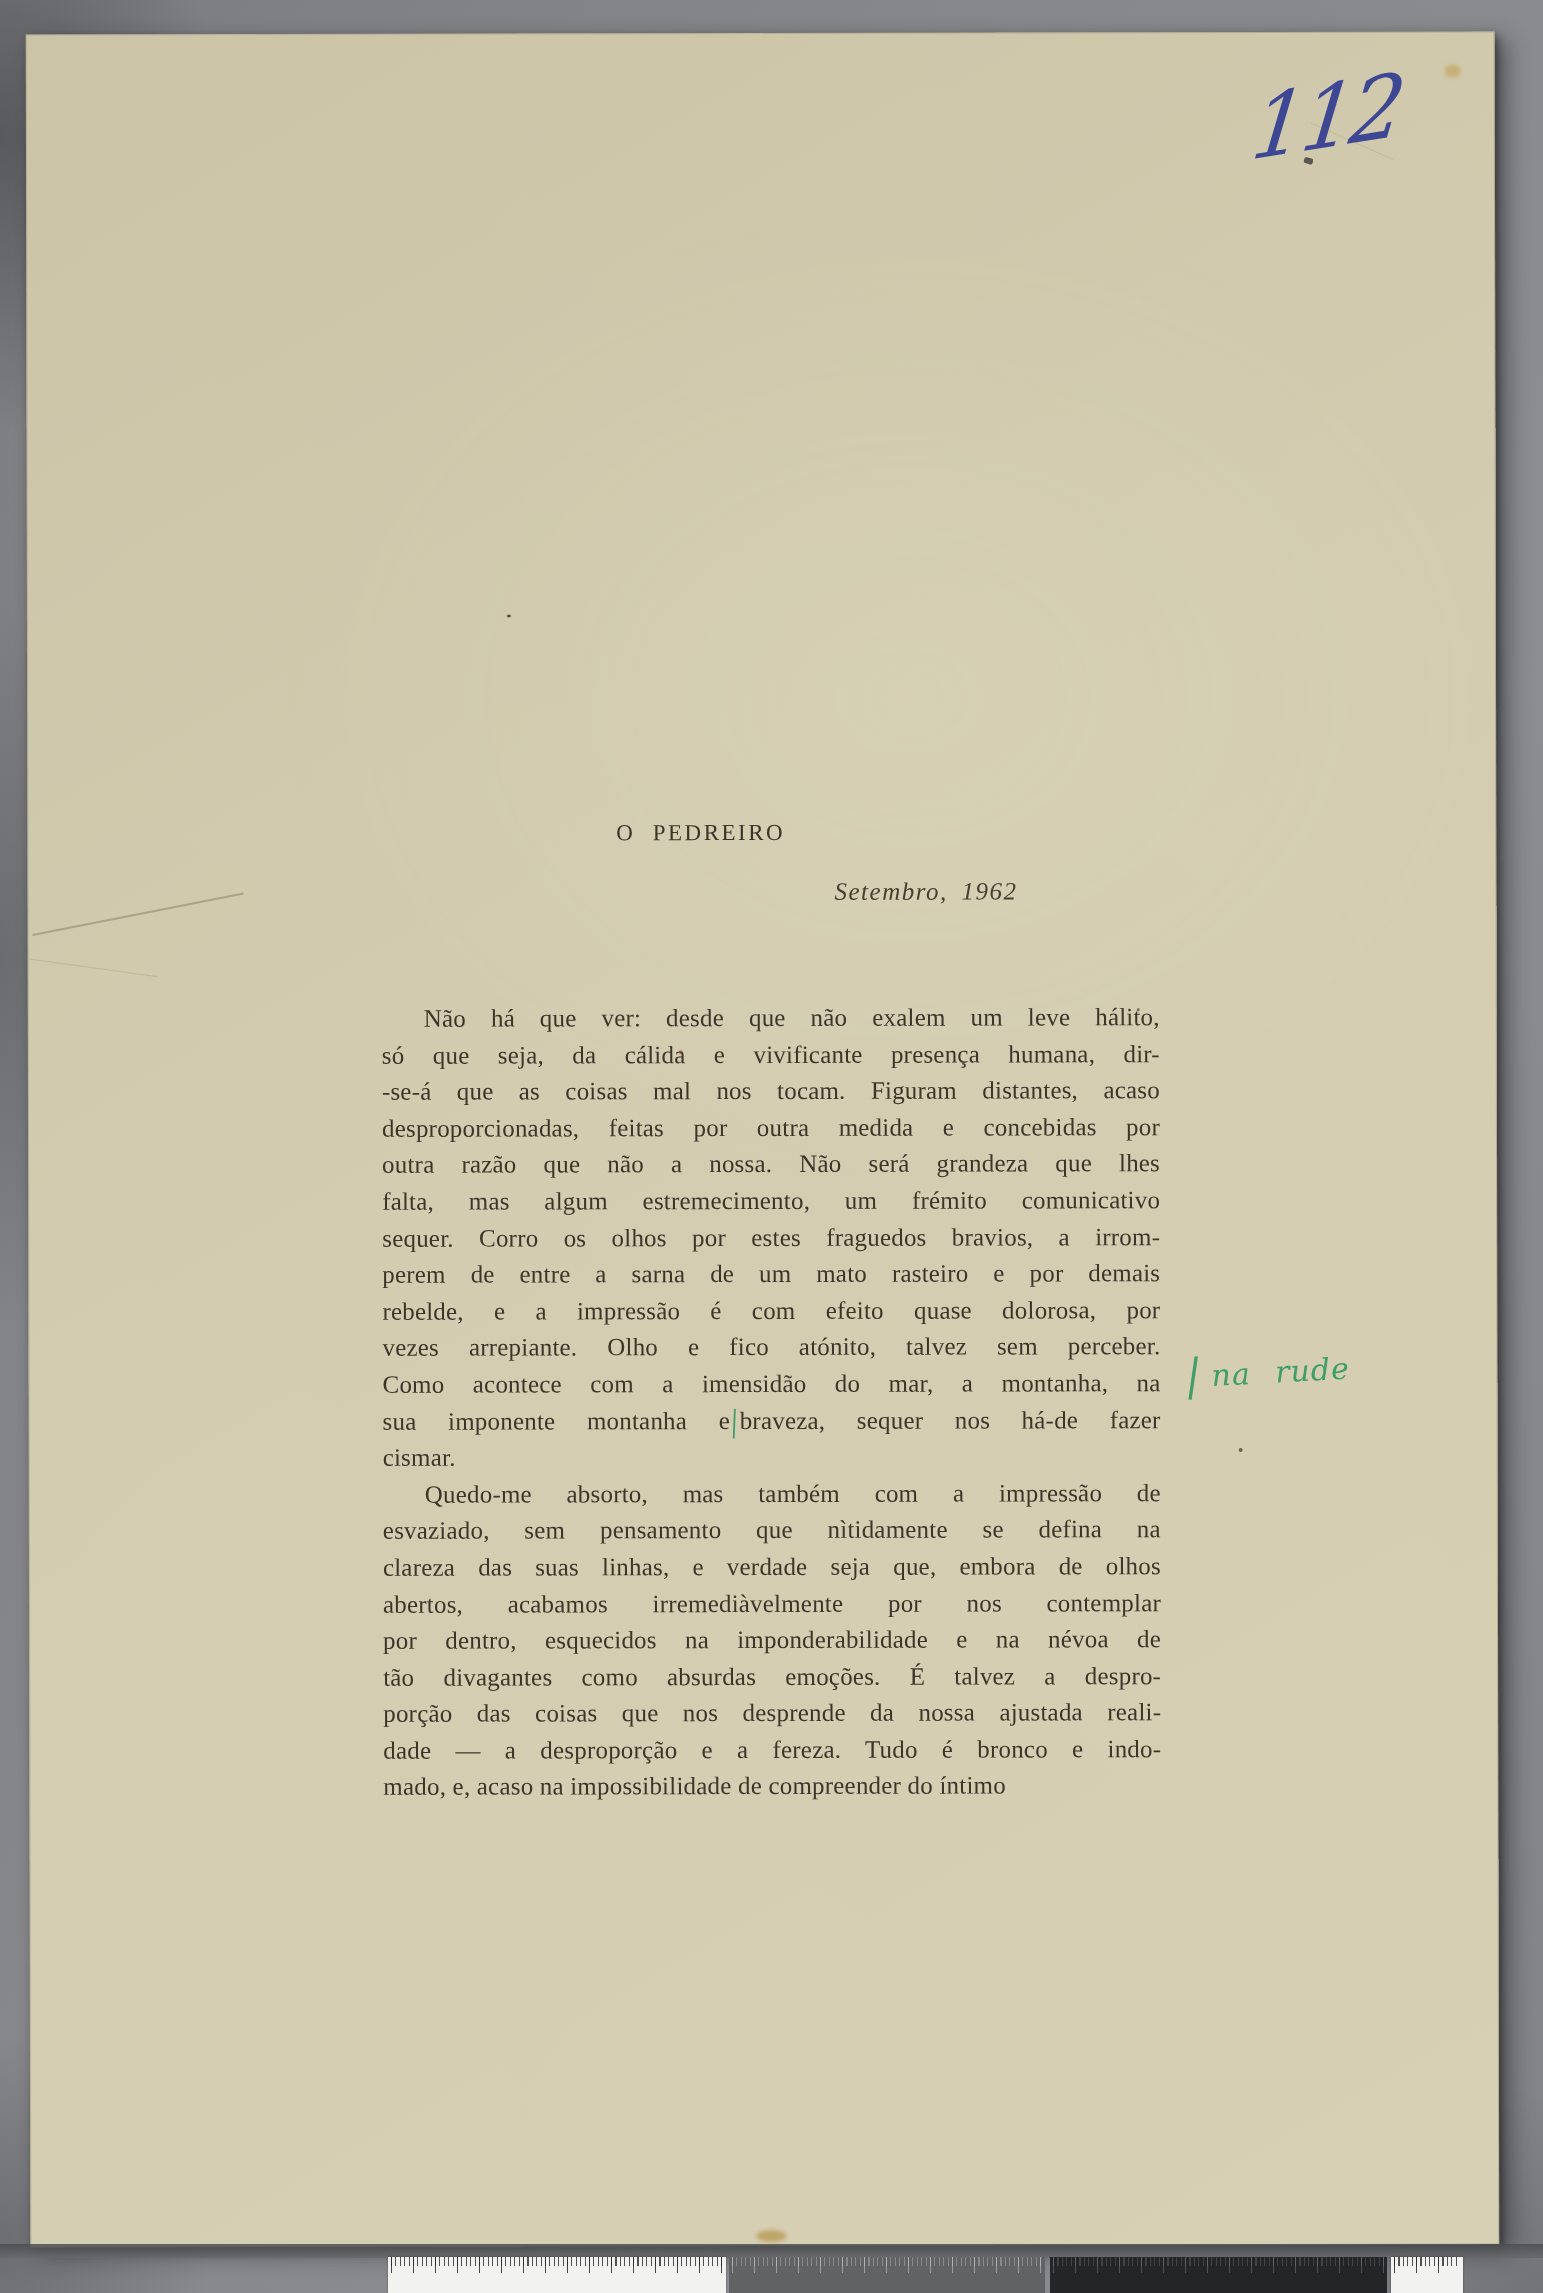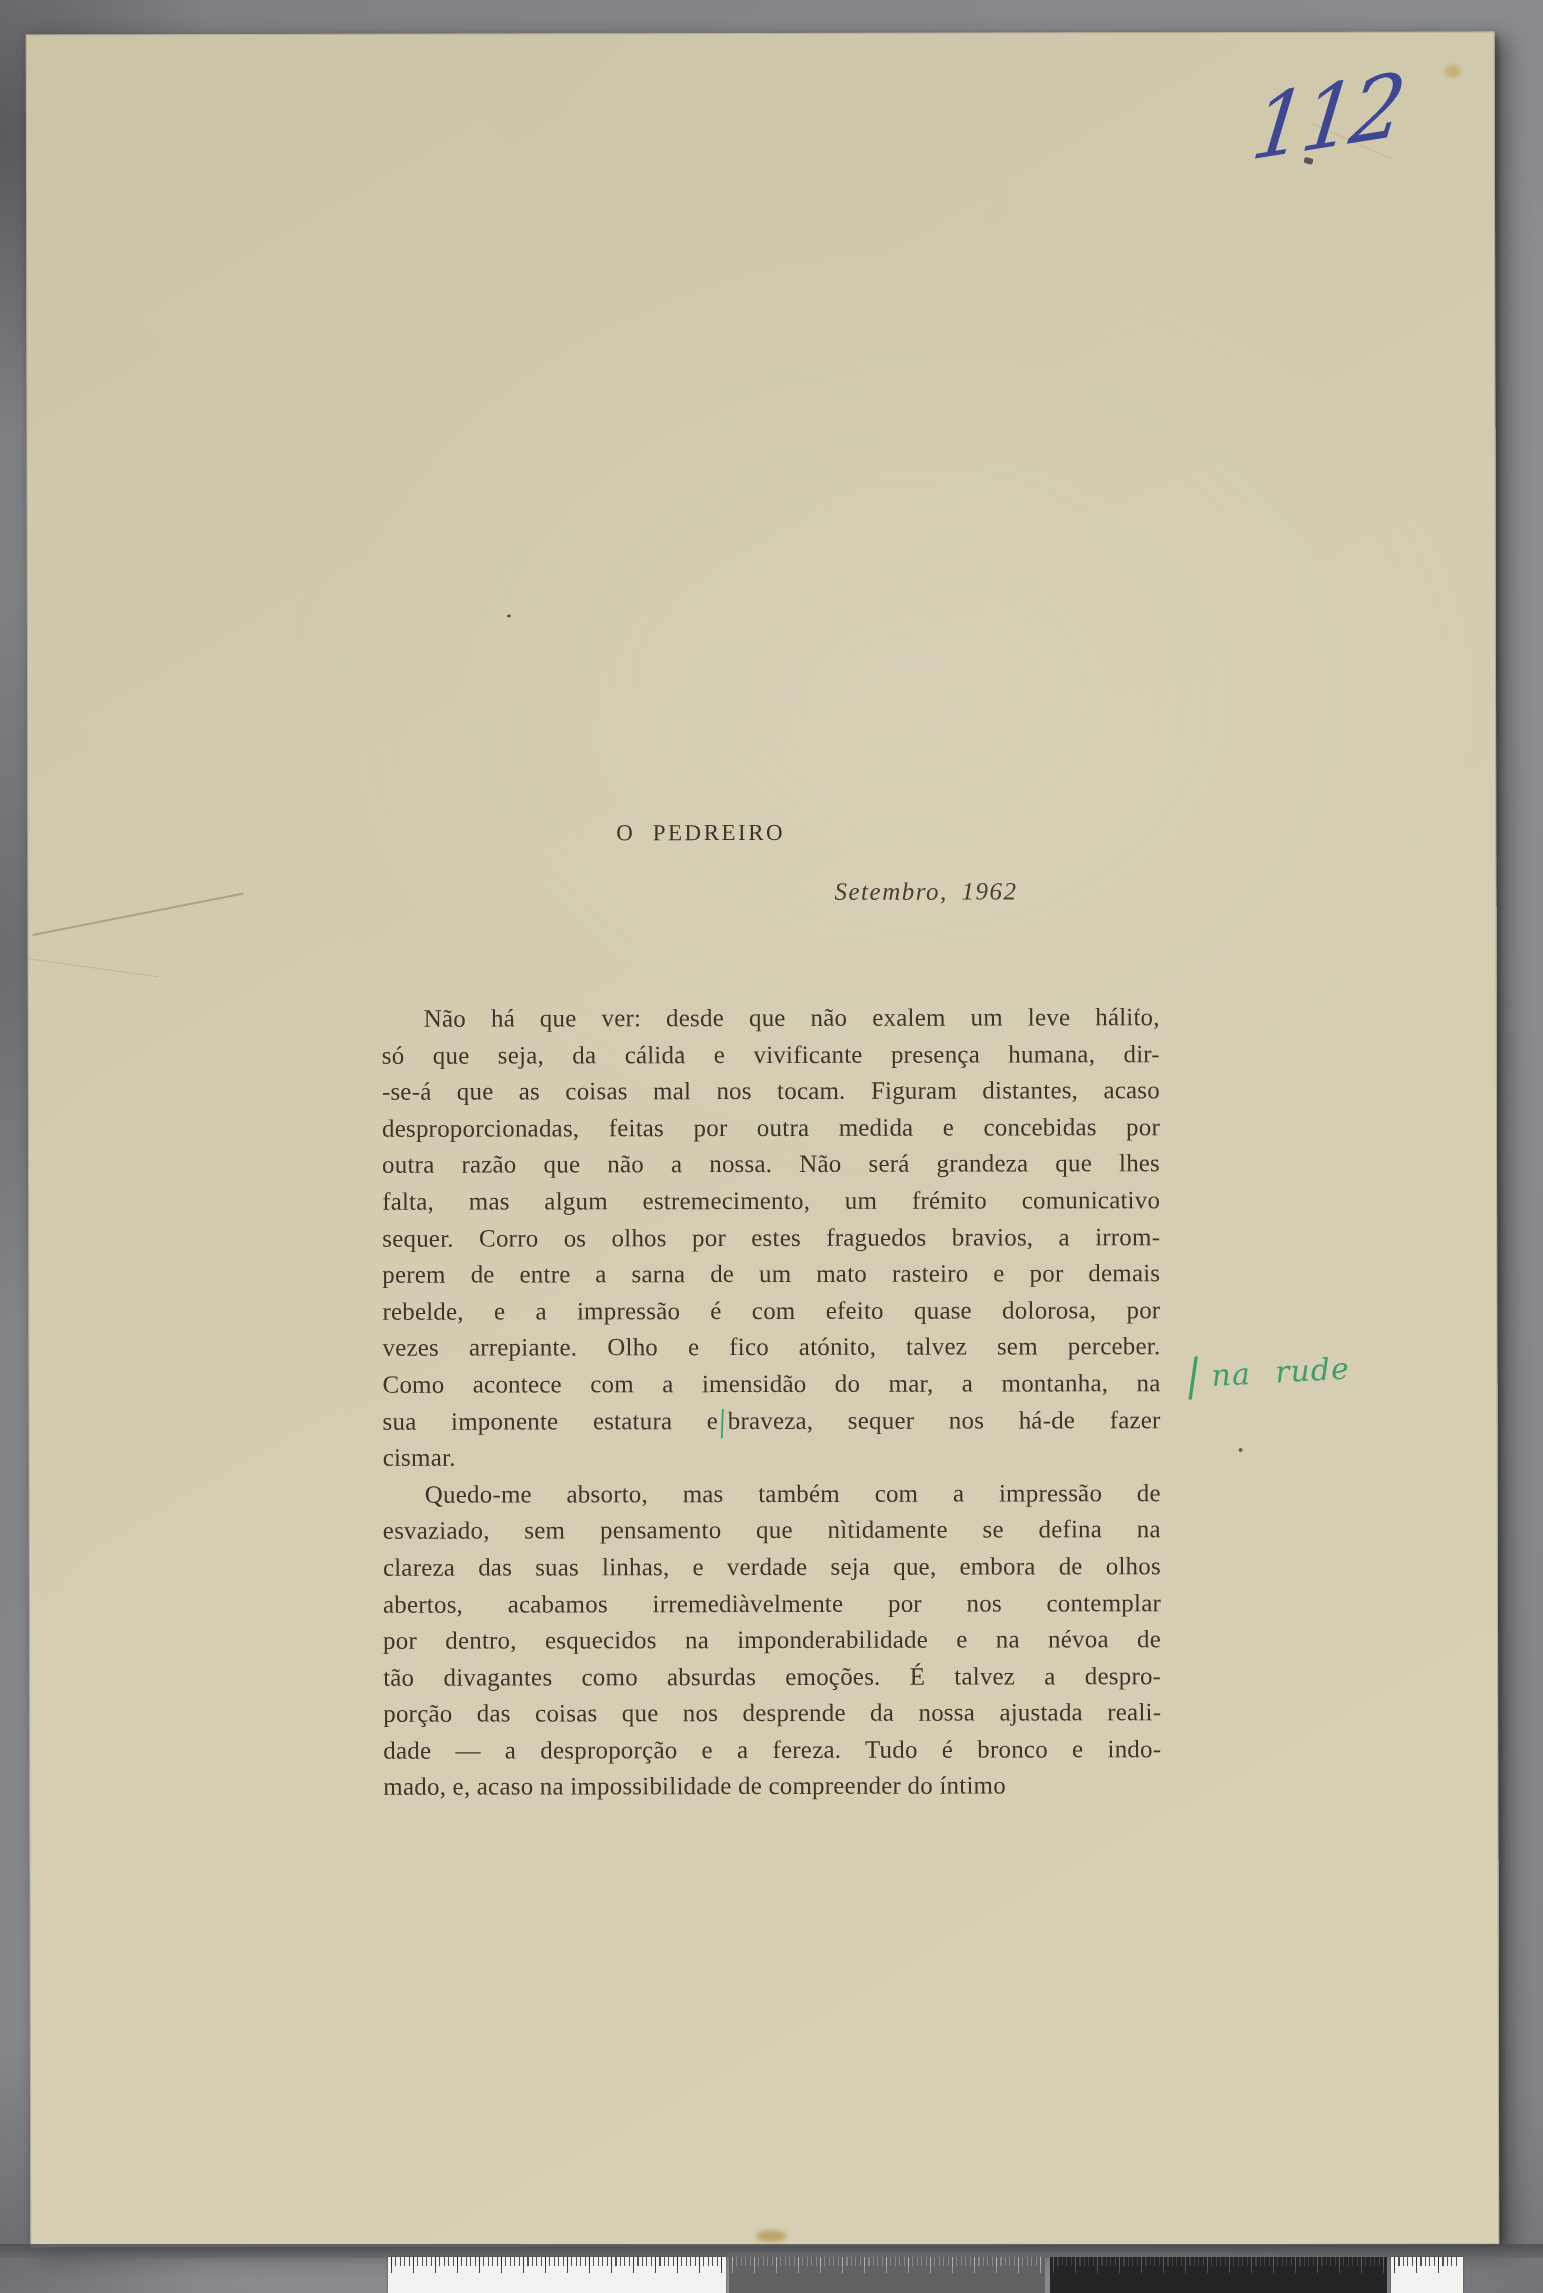--- a/index.html
+++ b/index.html
@@ -129,21 +129,21 @@
           <div class="line">só que seja, da cálida e vivificante presença humana, dir-</div>
           <div class="line">-se-á que as coisas mal nos tocam. Figuram distantes, acaso</div>
           <div class="line">desproporcionadas, feitas por outra medida e concebidas por</div>
           <div class="line">outra razão que não a nossa. Não será grandeza que lhes</div>
           <div class="line">falta, mas algum estremecimento, um frémito comunicativo</div>
           <div class="line">sequer. Corro os olhos por estes fraguedos bravios, a irrom-</div>
           <div class="line">perem de entre a sarna de um mato rasteiro e por demais</div>
           <div class="line">rebelde, e a impressão é com efeito quase dolorosa, por</div>
           <div class="line">vezes arrepiante. Olho e fico atónito, talvez sem perceber.</div>
           <div class="line">Como acontece com a imensidão do mar, a montanha, na</div>
-          <div class="line"><span>sua imponente estatura e</span><span class="ins-mark">|</span><span>braveza, sequer nos há-de fazer</span></div>
+          <div class="line"><span>sua imponente montanha e</span><span class="ins-mark">|</span><span>braveza, sequer nos há-de fazer</span></div>
           <div class="line last">cismar.</div>
         </div>
         <div class="para">
           <div class="line first">Quedo-me absorto, mas também com a impressão de</div>
           <div class="line">esvaziado, sem pensamento que nìtidamente se defina na</div>
           <div class="line">clareza das suas linhas, e verdade seja que, embora de olhos</div>
           <div class="line">abertos, acabamos irremediàvelmente por nos contemplar</div>
           <div class="line">por dentro, esquecidos na imponderabilidade e na névoa de</div>
           <div class="line">tão divagantes como absurdas emoções. É talvez a despro-</div>
           <div class="line">porção das coisas que nos desprende da nossa ajustada reali-</div>

